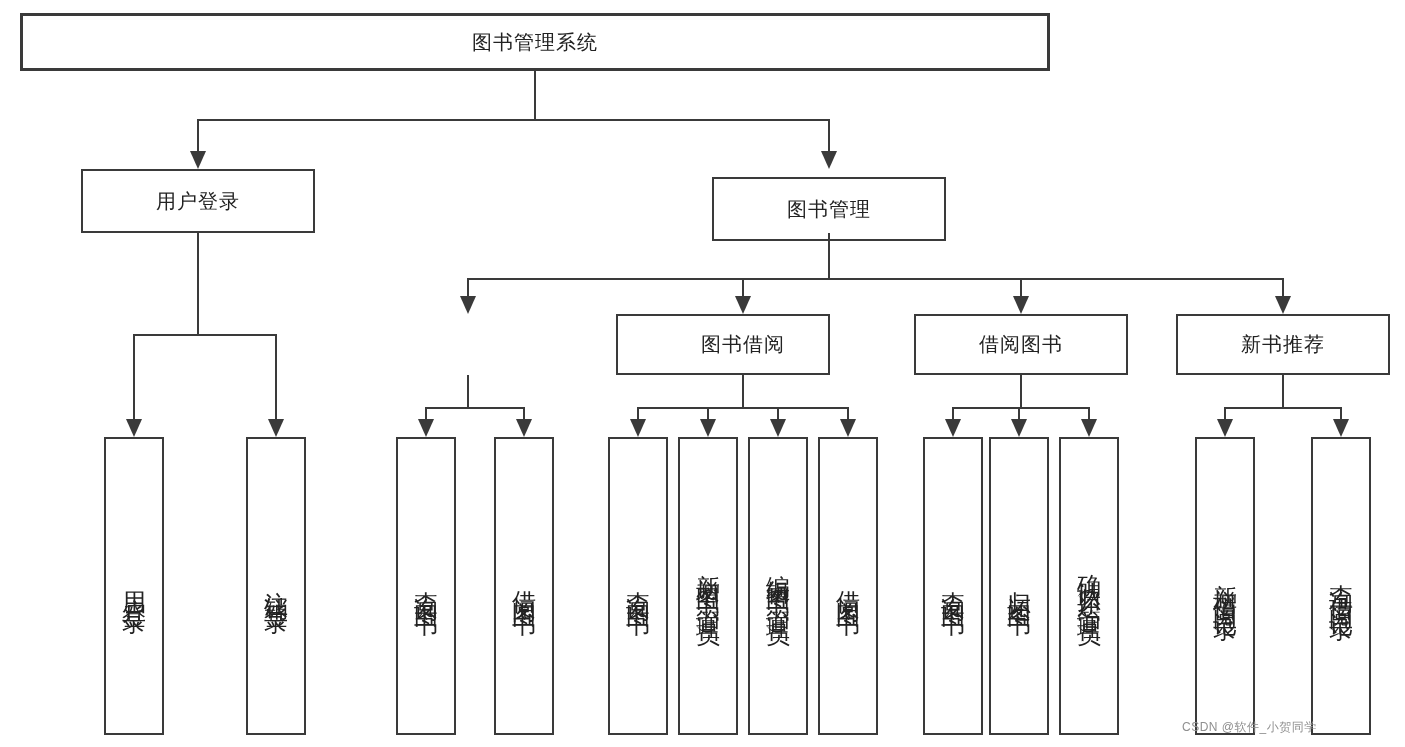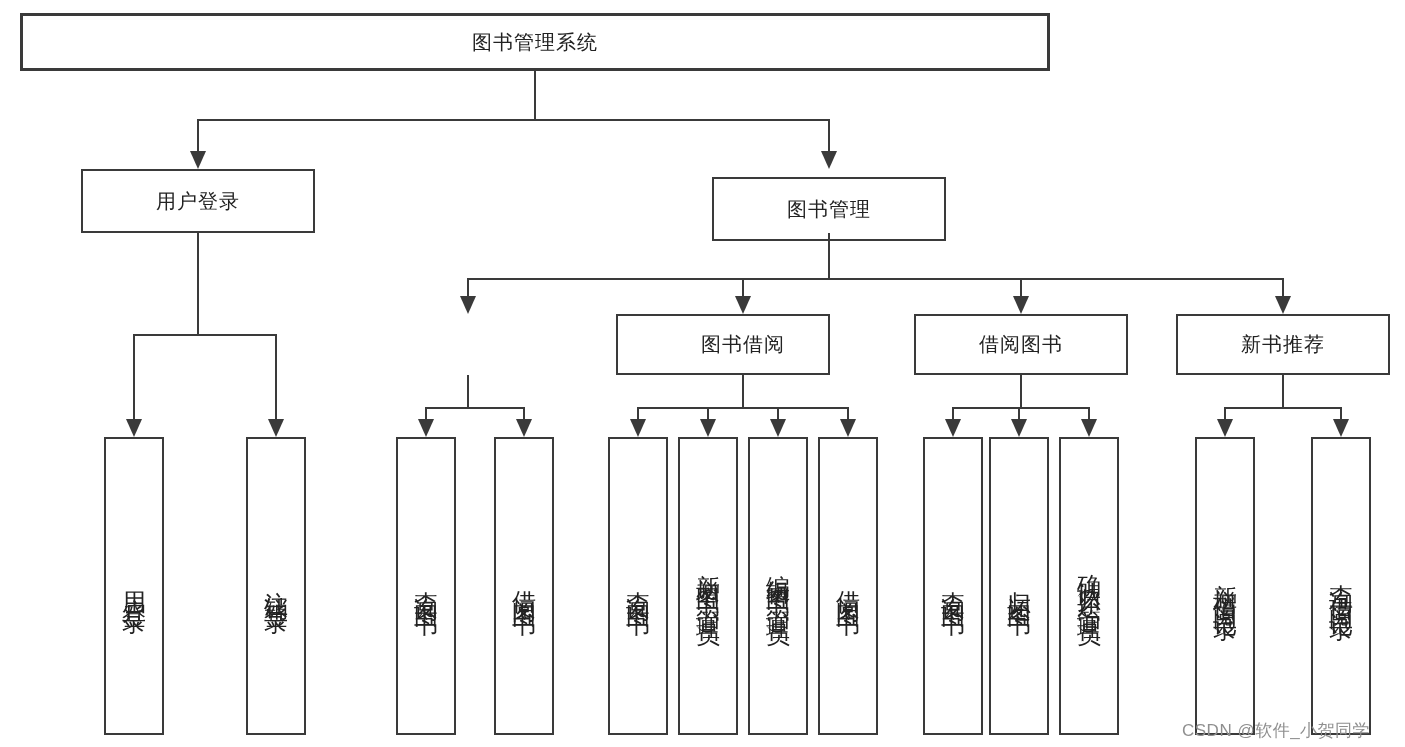--- a/index.html
+++ b/index.html
@@ -25,21 +25,21 @@
     font-size:24px;letter-spacing:7px;line-height:1;
   }
   .vl{position:absolute;width:2px;background:var(--line);}
   .hl{position:absolute;height:2px;background:var(--line);}
   .ar{
     position:absolute;width:0;height:0;
     border-left:8px solid transparent;border-right:8px solid transparent;
     border-top:18px solid var(--line);
   }
   .watermark{
-    position:absolute;left:1182px;top:719px;font-size:17px;
+    position:absolute;left:1182px;top:719px;font-size:12px;
     color:var(--watermark);letter-spacing:0.5px;white-space:nowrap;
   }
 </style>
 </head>
 <body>
 
 <div class="canvas">
 
   <div class="node node-h node-root" style="left:20px;top:13px;width:1030px;height:58px;">图书管理系统</div>
 

